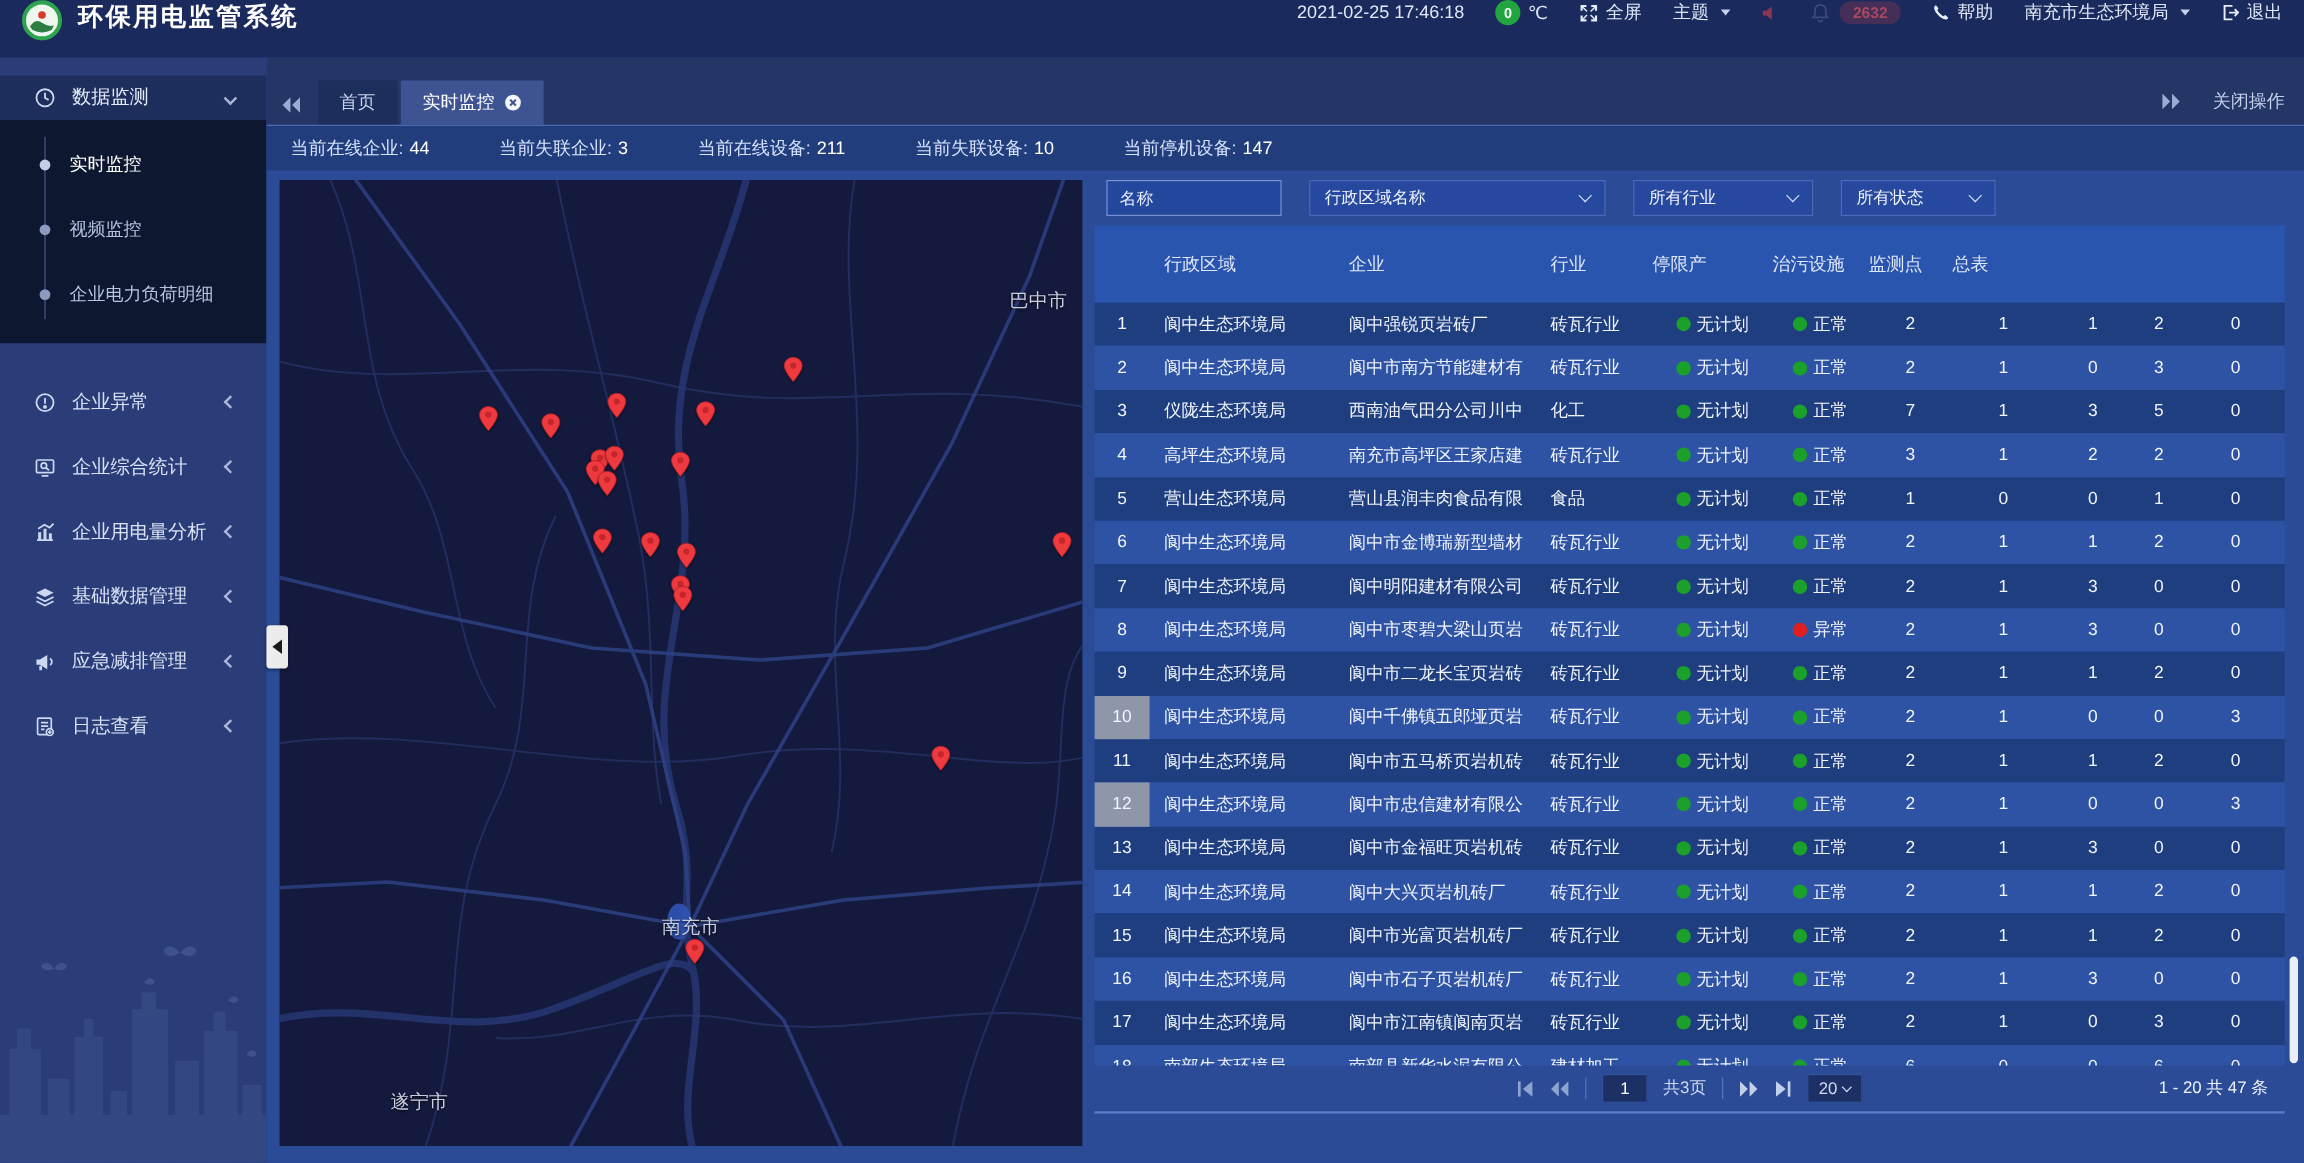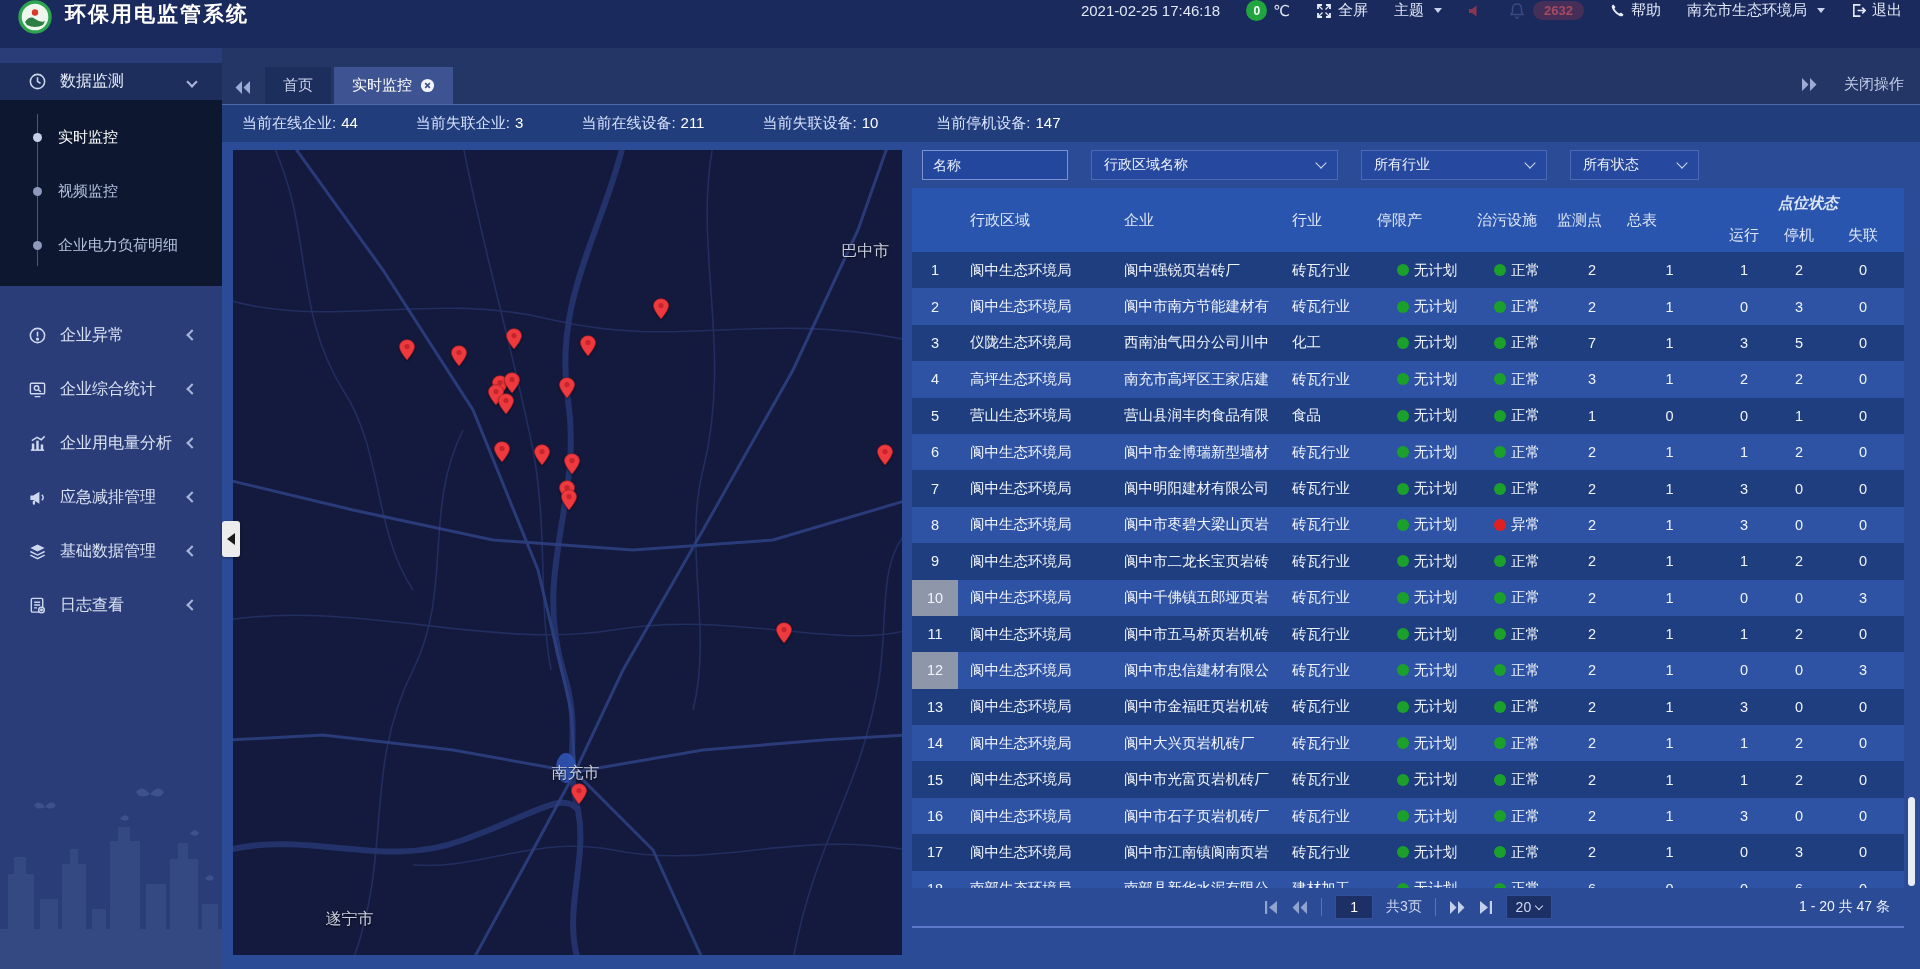--- a/index.html
+++ b/index.html
@@ -77,21 +77,21 @@
   
   .rpanel { position:absolute; left:690px; top:102px; width:992px; height:824px; }
   .filters { display:flex; gap:23px; padding-left:10px; height:30px; }
   .f-input { width:146px; height:30px; background:#24479e; border:1px solid #7b91d2; color:#fff;
              font-size:14px; padding:0 10px; font-family:inherit; }
   .f-input::placeholder { color:#e3ebfc; opacity:1; }
   .f-select { height:30px; background:#26489e; border:1px solid #4a6ab8; display:flex; align-items:center;
               justify-content:space-between; padding:0 12px; font-size:14px; color:#eef2fc; cursor:pointer; }
   .f-select .v { width:8px; height:8px; border-left:1.5px solid #cfd9f2; border-bottom:1.5px solid #cfd9f2;
                  transform:rotate(-45deg); margin-top:-4px; }
-  .w-region-sel { width:247px; } .w-ind-sel { width:186px;font-family:Liberation Serif, serif; } .w-st-sel { width:129px; }
+  .w-region-sel { width:247px; } .w-ind-sel { width:150px;font-family:Liberation Serif, serif; } .w-st-sel { width:129px; }
 
   .thead { margin-top:8px; height:64px; background:#2a55ae; display:flex; font-size:15px; color:#dce6f8; }
   .thead .hc { display:flex; align-items:center; }
   .hgroup { display:flex; flex-direction:column; }
   .hgroup .gtop { height:30px; display:flex; align-items:center; justify-content:center;
                   font-style:italic; font-weight:bold; }
   .hgroup .gbot { height:34px; display:flex; }
   .hgroup .gbot span { display:flex; align-items:center; justify-content:center; }
 
   .tbody { height:636px; overflow:hidden; }
@@ -240,38 +240,38 @@
             <rect x="8.7" y="7" width="2.6" height="10" fill="#cdd8f0" stroke="none"></rect>
             <rect x="13.4" y="11" width="2.6" height="6" fill="#cdd8f0" stroke="none"></rect>
             <path d="M4 7 L9.5 3.5 L14 6 L17.5 2.5"></path>
           </svg>
         </span>
       <span>企业用电量分析</span>
       <span class="chev left"></span>
       </div>
       <div class="mi">
         <span style="display:flex">
+          <svg width="19" height="19" viewBox="0 0 20 20" fill="none" stroke="#cdd8f0" stroke-width="1.5">
+            <path d="M10 2.5 L17.5 6.2 L10 9.9 L2.5 6.2 Z" fill="#cdd8f0" stroke="none"></path>
+            <path d="M2.5 10 L10 13.7 L17.5 10"></path>
+            <path d="M2.5 13.8 L10 17.5 L17.5 13.8"></path>
+          </svg>
+        </span>
+      <span>基础数据管理</span>
+      <span class="chev left"></span>
+      </div>
+      <div class="mi">
+        <span style="display:flex">
           <svg width="19" height="19" viewBox="0 0 20 20" fill="#cdd8f0">
             <path d="M2.5 8 v4.5 h3 l6.5 4 V4 L5.5 8 Z"></path>
             <path d="M14.5 7 q3 3 0 6" stroke="#cdd8f0" stroke-width="1.5" fill="none"></path>
             <rect x="5" y="13.5" width="2.4" height="4" rx="0.8"></rect>
           </svg>
         </span>
       <span>应急减排管理</span>
-      <span class="chev left"></span>
-      </div>
-      <div class="mi">
-        <span style="display:flex">
-          <svg width="19" height="19" viewBox="0 0 20 20" fill="none" stroke="#cdd8f0" stroke-width="1.5">
-            <path d="M10 2.5 L17.5 6.2 L10 9.9 L2.5 6.2 Z" fill="#cdd8f0" stroke="none"></path>
-            <path d="M2.5 10 L10 13.7 L17.5 10"></path>
-            <path d="M2.5 13.8 L10 17.5 L17.5 13.8"></path>
-          </svg>
-        </span>
-      <span>基础数据管理</span>
       <span class="chev left"></span>
       </div>
       <div class="mi">
         <span style="display:flex">
           <svg width="19" height="19" viewBox="0 0 20 20" fill="none" stroke="#cdd8f0" stroke-width="1.5">
             <rect x="3.5" y="2.5" width="12" height="14.5" rx="1.2"></rect>
             <path d="M6.5 6.5 H12.8 M6.5 9.5 H12.8 M6.5 12.5 H9.5"></path>
             <circle cx="14.2" cy="14.8" r="3" fill="#2a3d78"></circle>
             <path d="M14.2 13.2 V16.4 M12.6 14.8 H15.8"></path>
           </svg>
@@ -473,28 +473,20 @@
 
     <div class="thead">
       <div class="hc w-num"></div>
       <div class="hc w-region left">行政区域</div>
       <div class="hc w-company left">企业</div>
       <div class="hc w-industry left">行业</div>
       <div class="hc w-stop">停限产</div>
       <div class="hc w-treat">治污设施</div>
       <div class="hc w-monitor">监测点</div>
       <div class="hc w-meter">总表</div>
-      <div class="hgroup">
-        <div class="gtop">点位状态</div>
-        <div class="gbot">
-          <span class="w-run">运行</span>
-          <span class="w-halt">停机</span>
-          <span class="w-lost">失联</span>
-        </div>
-      </div>
     </div>
 
     <div class="tbody">
         <div class="trow">
           <div class="c num w-num">1</div>
           <div class="c w-region left">阆中生态环境局</div>
           <div class="c w-company left">阆中强锐页岩砖厂</div>
           <div class="c w-industry left">砖瓦行业</div>
           <div class="c w-stop"><span class="sdot" style="background:#1ca02c"></span>无计划</div>
           <div class="c w-treat"><span class="sdot" style="background:#1ca02c"></span>正常</div>

